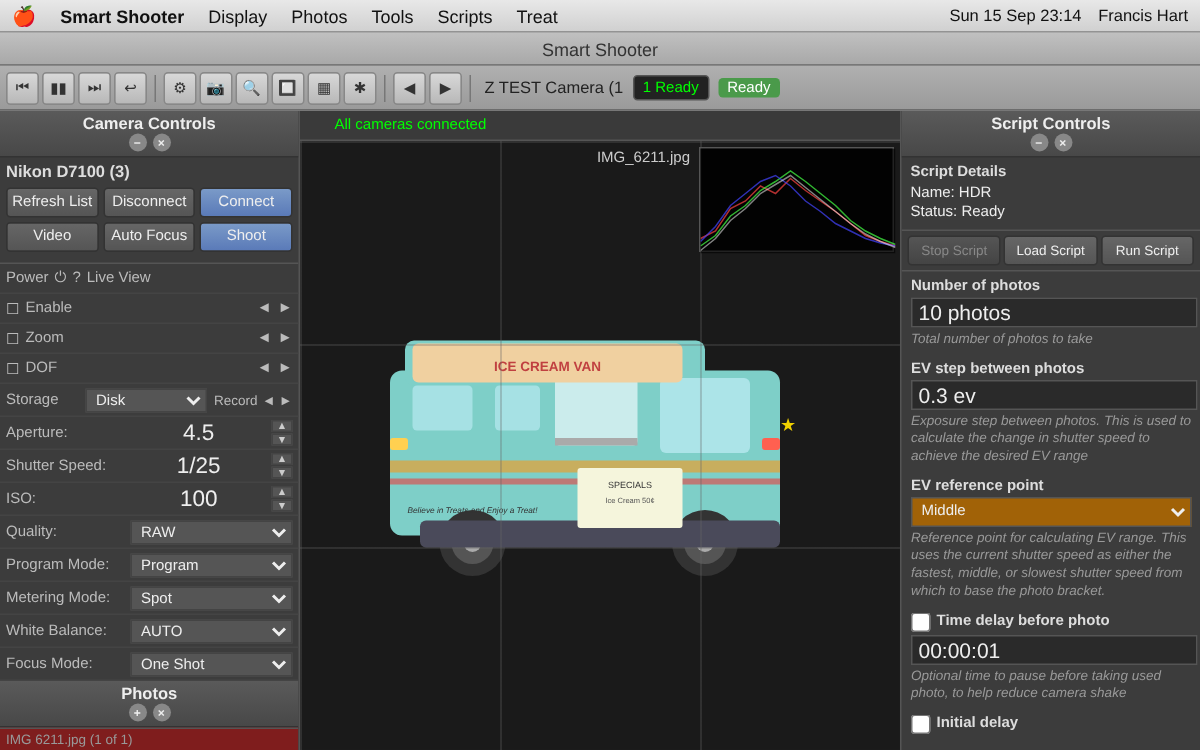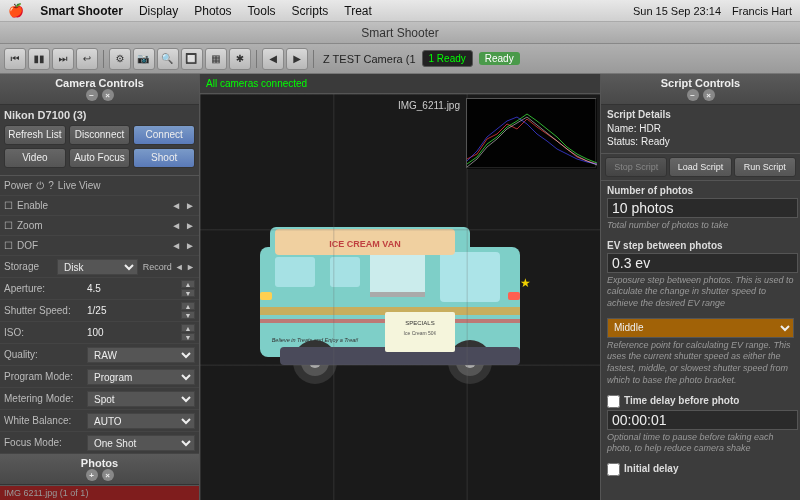--- a/index.html
+++ b/index.html
@@ -172,22 +172,23 @@
       font-size: 10px;
       min-width: 50px;
     }
     .ctrl-label-wide {
       color: #bbb;
       font-size: 10px;
       min-width: 80px;
     }
     .ctrl-value {
       color: #eee;
-      font-size: 10px;
-      flex: 1;
+      font-size: 15px;
+      flex: 1;
+      text-align: center;
     }
     .ctrl-arrows {
       display: flex;
       flex-direction: column;
       gap: 1px;
     }
     .arrow-btn {
       width: 14px; height: 8px;
       background: #555;
       border: 1px solid #444;
@@ -246,21 +247,21 @@
       flex: 1;
       display: flex;
       flex-direction: column;
       background: #2a2a2a;
     }
     #center-header {
       height: 20px;
       background: #3a3a3a;
       display: flex;
       align-items: center;
-      padding: 0 6px;
+      padding: 0 23px;
       font-size: 10px;
       color: #0f0;
       border-bottom: 1px solid #555;
     }
     #photo-area {
       flex: 1;
       position: relative;
       overflow: hidden;
       background: #1a1a1a;
     }
@@ -737,41 +738,42 @@
           <input class="sf-input" type="text" value="0.3 ev" style="">
           <div class="sf-arrows">
             <div class="sf-arrow">▲</div>
             <div class="sf-arrow">▼</div>
           </div>
         </div>
         <div class="sf-desc">Exposure step between photos. This is used to calculate the change in shutter speed to achieve the desired EV range</div>
       </div>
 
       <div class="script-field">
+        <div class="sf-label">EV reference point</div>
         <select class="sf-select">
           <option>Middle</option>
           <option>Fastest</option>
           <option>Slowest</option>
         </select>
         <div class="sf-desc">Reference point for calculating EV range. This uses the current shutter speed as either the fastest, middle, or slowest shutter speed from which to base the photo bracket.</div>
       </div>
 
       <div class="script-field">
         <div class="sf-checkbox-row">
           <input type="checkbox" style="">
           <span class="sf-label">Time delay before photo</span>
         </div>
         <div class="sf-input-row">
           <input class="sf-input" type="text" value="00:00:01" style="">
           <div class="sf-arrows">
             <div class="sf-arrow">▲</div>
             <div class="sf-arrow">▼</div>
           </div>
         </div>
-        <div class="sf-desc">Optional time to pause before taking each photo, to help reduce camera shake</div>
+        <div class="sf-desc">Optional time to pause before taking used photo, to help reduce camera shake</div>
       </div>
 
       <div class="script-field">
         <div class="sf-checkbox-row">
           <input type="checkbox" style="">
           <span class="sf-label">Initial delay</span>
         </div>
       </div>
 
     </div>

